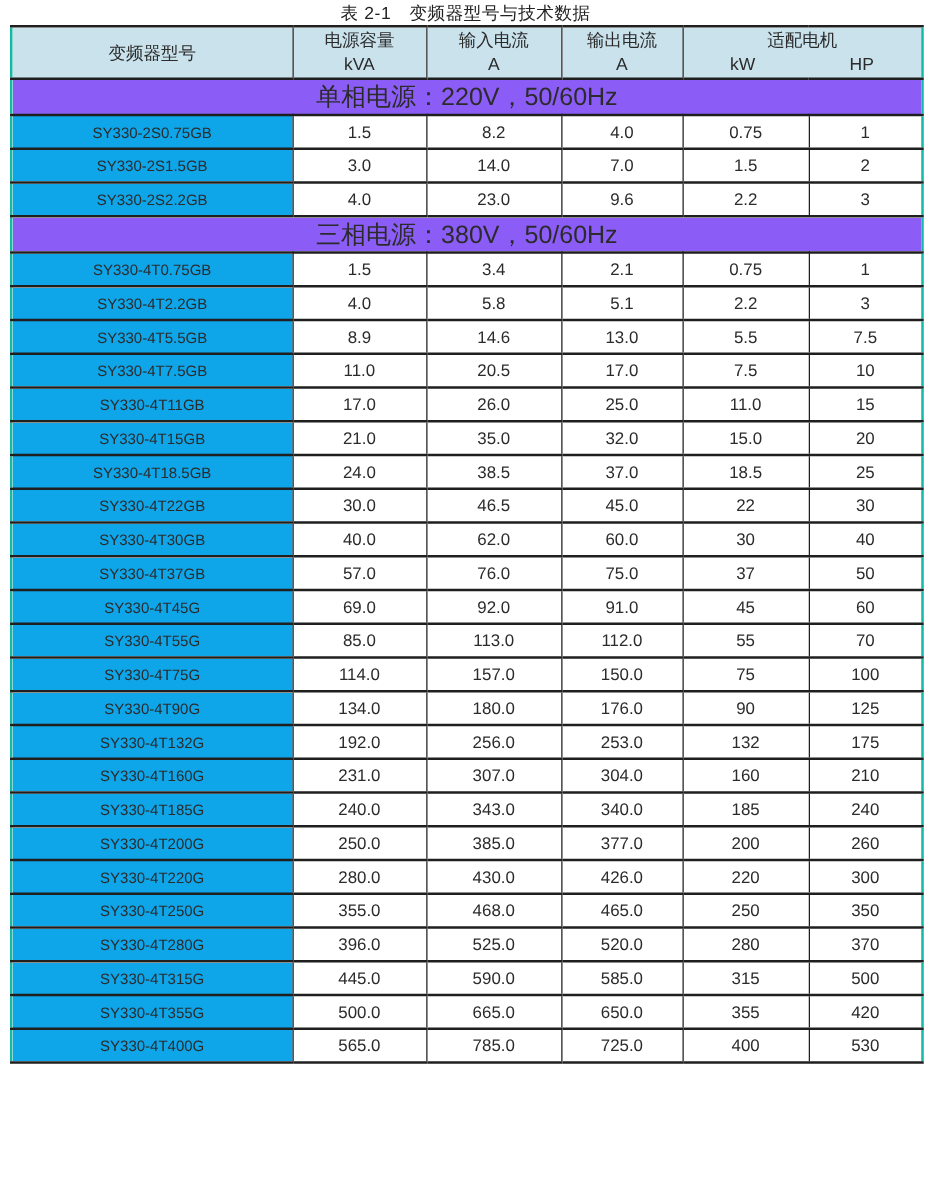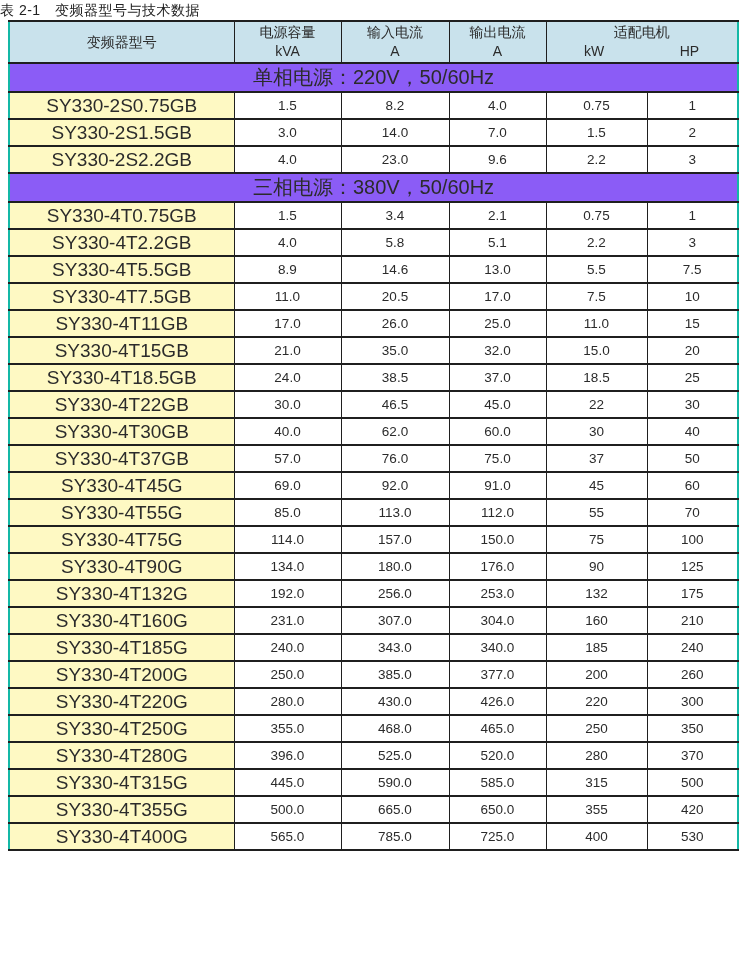--- a/index.html
+++ b/index.html
@@ -10,20 +10,21 @@
     font-family: "Liberation Sans", "DejaVu Sans", sans-serif;
   }
   .page {
     width: 745px;
     height: 956px;
     background: #ffffff;
     position: relative;
     box-sizing: border-box;
   }
   .caption {
+    text-align: center;
     font-size: 14px;
     color: #222222;
     padding-top: 2px;
     height: 18px;
     line-height: 16px;
     letter-spacing: 0.5px;
   }
   table.spec {
     border-collapse: collapse;
     table-layout: fixed;
@@ -53,22 +54,22 @@
     display: flex;
     line-height: 19px;
   }
   .motor-units span { flex: 1 1 50%; }
   td.section {
     background: #8b5cf6;
     font-size: 20px;
     height: 25px;
   }
   td.model {
-    background: #fef9c3;
-    font-size: 19px;
+    background: #0ea5e9;
+    font-size: 12px;
     height: 25px;
   }
   td.val {
     background: #ffffff;
     font-size: 13.5px;
     height: 25px;
   }
 </style>
 </head>
 <body>

